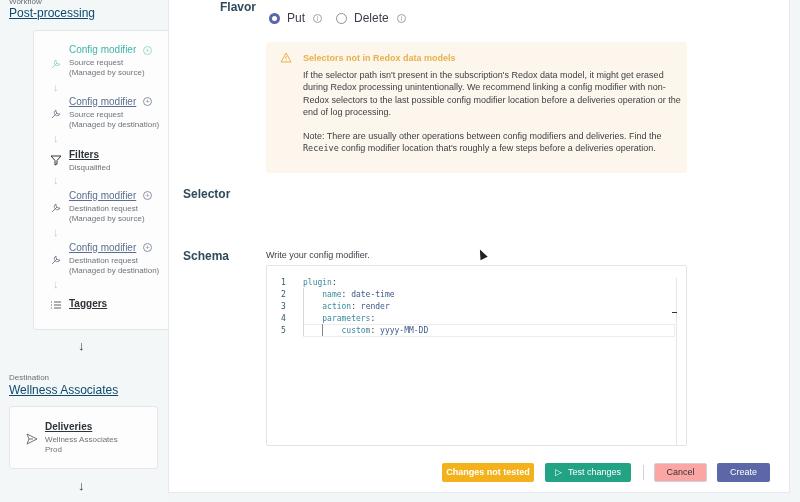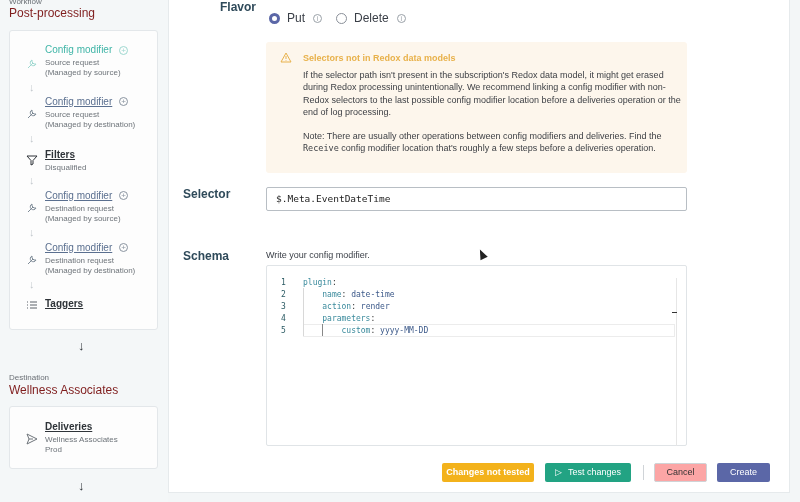--- a/index.html
+++ b/index.html
@@ -9,21 +9,21 @@
     background: #f3f6f7;
     color: #3a3f47;
     position: relative;
   }
   
   .sidebar {
     position: absolute; left: 0; top: 0; width: 168px; height: 502px;
     background: #f4f7f8;
   }
   .section-caption { position: absolute; left: 9px; font-size: 8px; color: #6b7076; }
-  .section-title { position: absolute; left: 9px; font-size: 12px; color: #7f1d1d; }
+  .section-title { position: absolute; left: 9px; font-size: 12px; color: #0c4a6e; text-decoration: underline; }
   .card {
     position: absolute; left: 9px; width: 149px;
     background: #fdfdfd; border: 1px solid #e3e7ea; border-radius: 3px;
   }
   .step { position: absolute; left: 0; width: 149px; }
   .step-icon {
     position: absolute; left: 16px; width: 12px; height: 12px;
     font-size: 11px; color: #7d8a96; line-height: 12px; text-align: center;
   }
   .step-icon svg { width: 12px; height: 12px; display: block; }
@@ -100,21 +100,21 @@
   .cursor { position: absolute; left: 478px; top: 249px; width: 0; height: 0;
     border-left: 4px solid transparent; border-right: 4px solid transparent; border-bottom: 10px solid #222; transform: rotate(-25deg); }
 </style>
 </head>
 <body>
 
 <div class="sidebar">
   <div class="section-caption" style="top:-3px;">Workflow</div>
   <div class="section-title" style="top:6px;">Post-processing</div>
 
-  <div class="card" style="top:30px; height:300px;">
+  <div class="card" style="top:30px; height:300px;margin-left:24px;">
 
     <div class="step" style="top:13px;">
       <span class="step-icon" style="top:14px; color:#9ed8d0;">
         <svg viewBox="0 0 12 12">
             <path d="M2 10 L7 5 M6 2 a3 3 0 1 0 4 4 L8 6 L6 4 Z" stroke="currentColor" fill="none" stroke-width="1"></path>
           </svg>
       </span>
       <span class="step-title active" style="top:0;">Config modifier</span>
       <span class="plus-icon active" style="left:109px; top:2px;">+</span>
       <span class="step-sub" style="top:14px;">Source request</span>
@@ -219,21 +219,20 @@
     <svg class="warn-icon" viewBox="0 0 12 11">
       <path d="M6 1 L11 10 H1 Z" stroke="#e8b14a" fill="none" stroke-width="1"></path>
       <path d="M6 4 V7 M6 8.2 V8.8" stroke="#e8b14a" stroke-width="1"></path>
     </svg>
     <div class="warn-title">Selectors not in Redox data models</div>
     <div class="warn-body">If the selector path isn't present in the subscription's Redox data model, it might get erased during Redox processing unintentionally. We recommend linking a config modifier with non-Redox selectors to the last possible config modifier location before a deliveries operation or the end of log processing.</div>
     <div class="warn-note"><span>Note: There are usually other operations between config modifiers and deliveries. Find the </span><span class="mono">Receive</span><span> config modifier location that's roughly a few steps before a deliveries operation.</span></div>
   </div>
 
   <div class="field-label" style="top:187px;">Selector</div>
-  <div class="selector-input">$.Meta.EventDateTime</div>
 
   <div class="field-label" style="top:249px;">Schema</div>
   <div class="schema-hint">Write your config modifier.</div>
 
   <div class="editor">
     <div class="current-line"></div>
     <div class="indent-guide"></div>
     <div class="indent-guide2"></div>
     <div class="code-line" style="top:11px;">
       <span class="ln">1</span>

